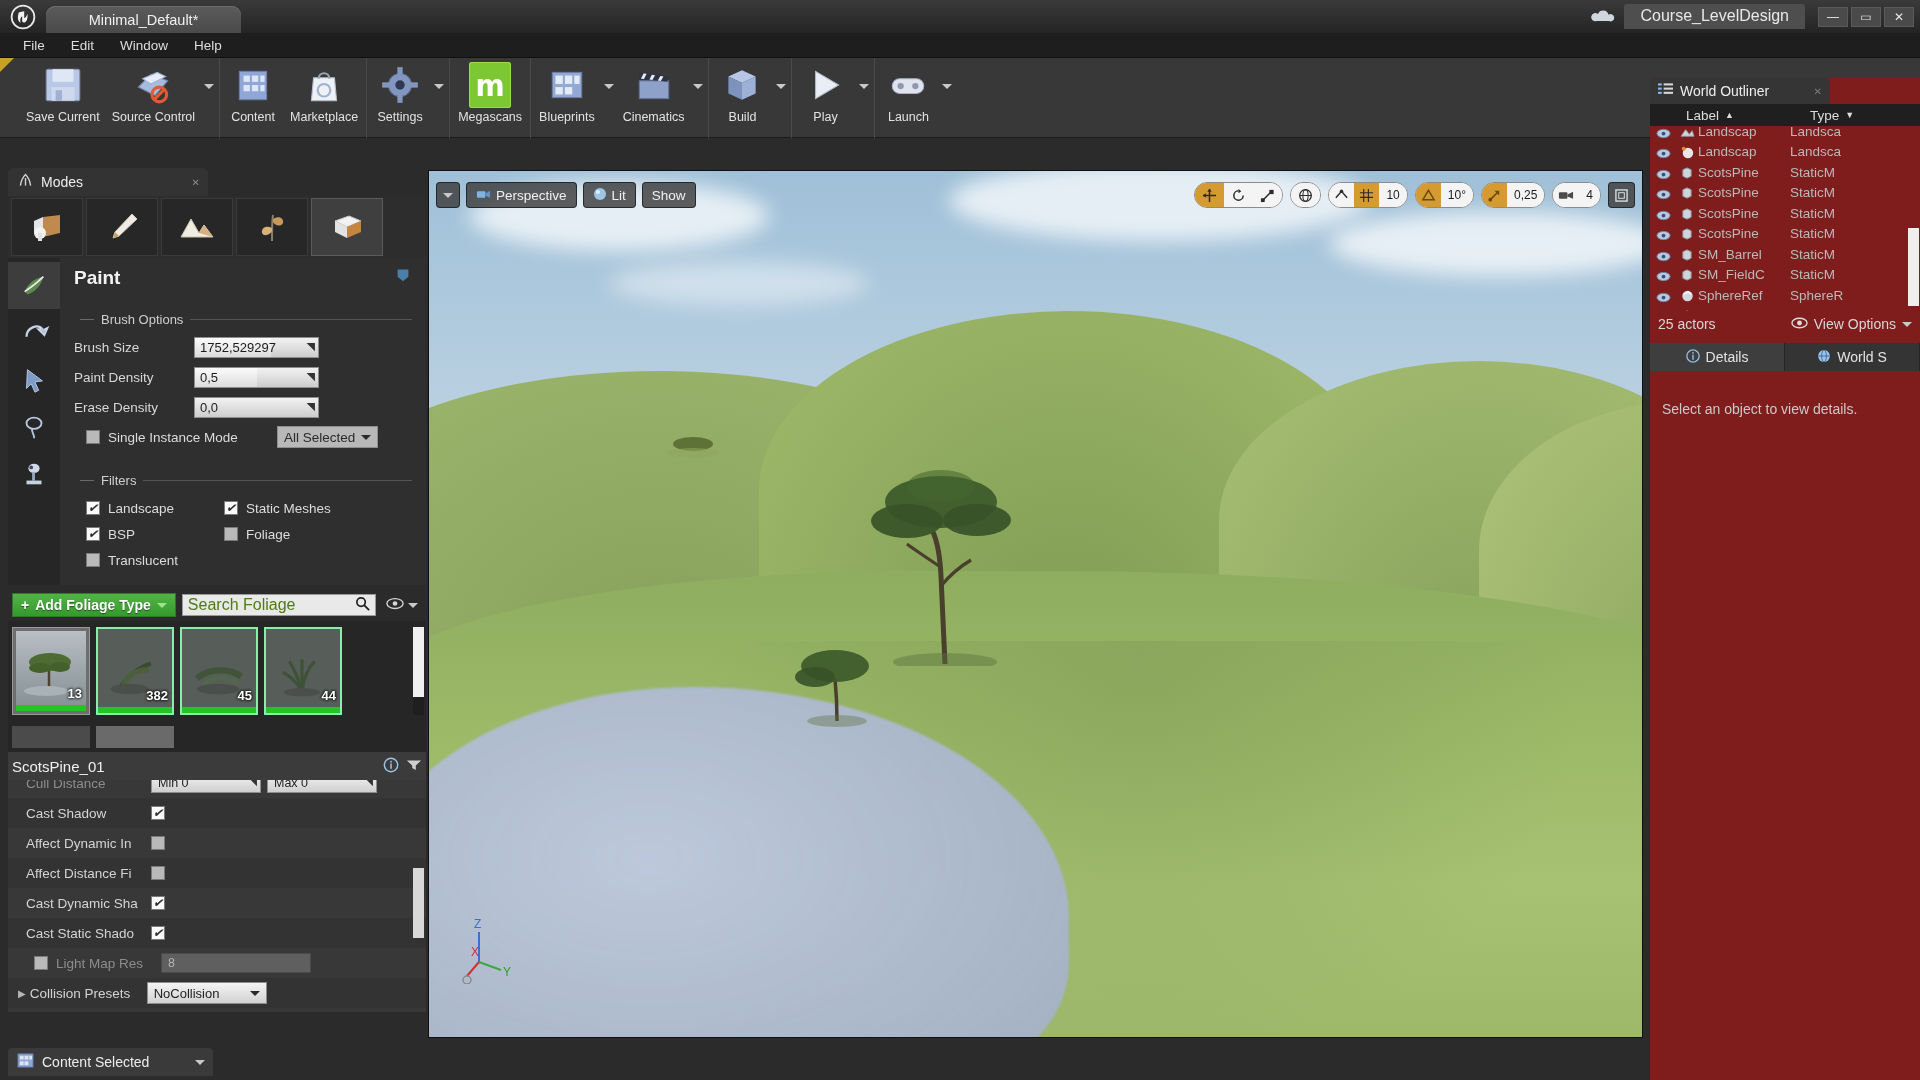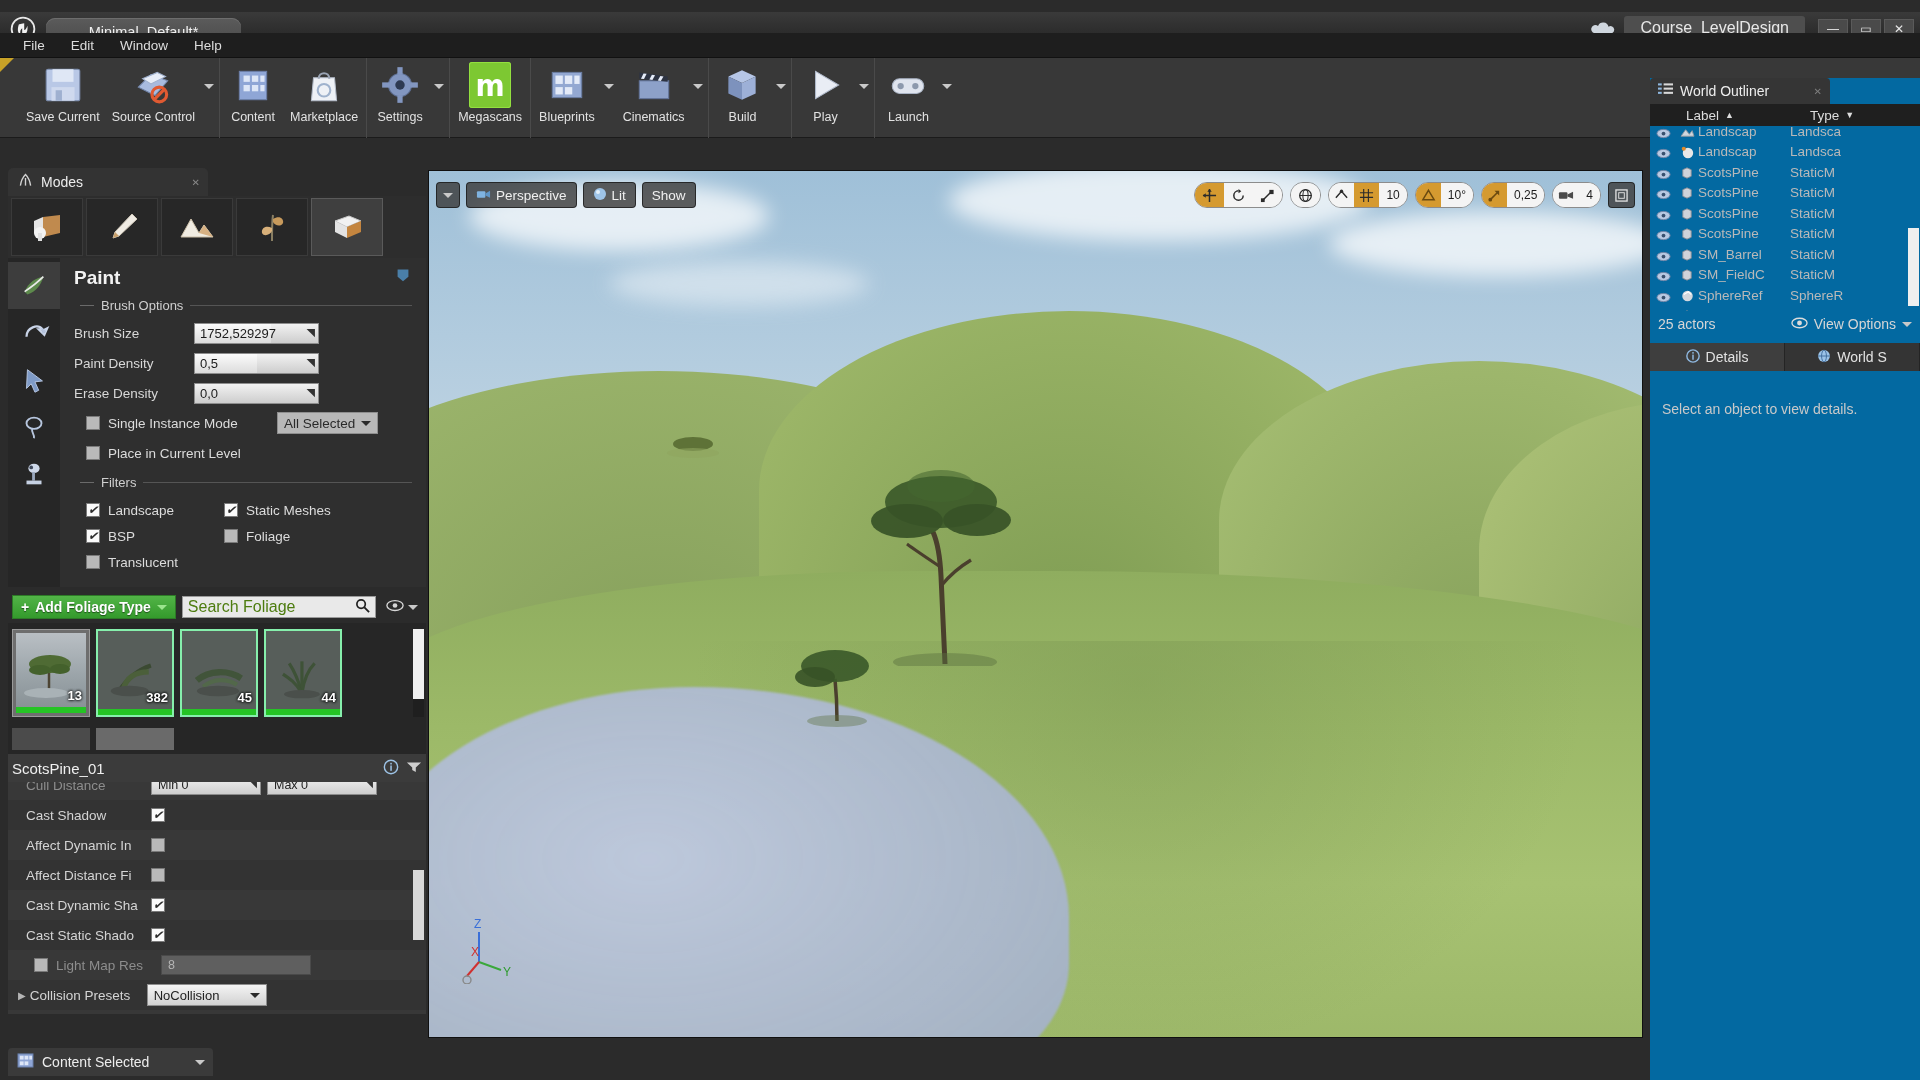--- a/index.html
+++ b/index.html
@@ -1,21 +1,21 @@
 <!DOCTYPE html>
 <html><head>
 <meta charset="utf-8">
 <style>
   * { box-sizing: border-box; margin:0; padding:0; }
   html,body { width:1920px; height:1080px; overflow:hidden; background:#1a1a1a;
     font-family:"Liberation Sans", sans-serif; color:#d4d4d4; }
   #app { position:relative; width:1920px; height:1080px; background:#2b2b2b; }
 
   
-  .titlebar { position:absolute; left:0; top:12px; width:1920px; height:33px;
+  .titlebar { position:absolute; left:0; top:0; width:1920px; height:33px;
      background:linear-gradient(#3a3a3a,#242424); display:flex; align-items:flex-end; }
   .ue-logo { width:46px; height:33px; display:flex; align-items:center; justify-content:center; }
   .ue-logo svg { width:26px; height:26px; }
   .proj-tab { position:relative; height:27px; min-width:195px; margin-left:0px;
      background:linear-gradient(#5b5b5b,#4a4a4a); border-radius:9px 9px 0 0;
      display:flex; align-items:center; justify-content:center; color:#f0f0f0; font-size:14.5px;
      box-shadow:inset 0 1px 0 #6d6d6d; }
   .titlebar-right { margin-left:auto; display:flex; align-items:center; height:33px; padding-right:6px; }
   .lvl-name { background:#4e4e4e; color:#e8e8e8; font-size:16px; padding:3px 16px 4px 16px;
      border-radius:3px 3px 0 0; margin-right:10px; }
@@ -58,21 +58,21 @@
 
   .paint-wrap { display:flex; width:418px; }
   .tool-col { width:52px; background:#262626; padding-top:4px; }
   .tool-btn { width:52px; height:47px; display:flex; align-items:center; justify-content:center; }
   .tool-btn.sel { background:#3d3d3d; }
   .tool-btn svg { width:32px; height:30px; }
 
   .paint-body { flex:1; background:#2f2f2f; padding:8px 14px 12px 14px; }
   .paint-title { font-size:19px; color:#f2f2f2; font-weight:bold; display:flex; align-items:center; }
   .pin-ico { margin-left:auto; }
-  .sect { display:flex; align-items:center; gap:7px; margin:9px 0 7px 6px; }
+  .sect { display:flex; align-items:center; gap:7px; margin:23px 0 7px 6px; }
   .sect .dash { width:14px; height:1px; background:#6a6a6a; }
   .sect .lbl { font-size:13px; color:#cfcfcf; }
   .sect .line { flex:1; height:1px; background:#555; }
 
   .prow { display:flex; align-items:center; height:27px; margin-bottom:3px; }
   .prow .plabel { width:120px; font-size:13.5px; color:#d8d8d8; }
   .numfield { position:relative; width:125px; height:21px; background:linear-gradient(#f2f2f2,#cdcdcd);
      border:1px solid #8d8d8d; display:flex; align-items:center; padding-left:5px; }
   .numfield .fill { position:absolute; left:0; top:0; bottom:0; background:linear-gradient(#fbfbfb,#dcdcdc); }
   .numfield .val { position:relative; font-size:13px; color:#1b1b1b; }
@@ -153,21 +153,21 @@
   
   .sky { position:absolute; inset:0; background:linear-gradient(#9fc0d8 0%,#c3d6e4 38%,#dfe9ee 58%,#e8eef1 72%); }
   .cloud { position:absolute; background:rgba(255,255,255,.72); border-radius:50%; filter:blur(10px); }
   .hill { position:absolute; border-radius:50% 50% 0 0; }
   .water { position:absolute; left:-60px; bottom:-80px; width:700px; height:430px;
      background:radial-gradient(ellipse at 40% 40%, rgba(190,200,225,.95), rgba(160,172,205,.85));
      border-radius:52% 60% 40% 50%; filter:blur(1px); }
   .axis-gizmo { position:absolute; left:32px; bottom:50px; font-size:12px; }
 
   
-  .right-panel { position:absolute; left:1650px; top:78px; width:270px; height:1002px; background:#0369a1; }
+  .right-panel { position:absolute; left:1650px; top:78px; width:270px; height:1002px; background:#7f1d1d; }
   .wo-tab { height:26px; background:#353535; display:flex; align-items:center; padding-left:8px; gap:7px;
      border-radius:4px 4px 0 0; width:180px;}
   .wo-tab .t { font-size:14px; color:#ededed; }
   .wo-search-row { display:flex; align-items:center; gap:6px; padding:5px 6px; }
   .wo-search { flex:1; height:22px; background:#c9c9c9; border:1px solid #8b8b8b; display:flex;
      align-items:center; padding:0 5px; font-size:13px; color:#6c6c6c; }
   .wo-head { display:flex; height:22px; background:#1f1f1f; align-items:center; font-size:13.5px; color:#ddd; }
   .wo-head .c1 { width:160px; padding-left:36px; display:flex; align-items:center; gap:6px;}
   .wo-head .c2 { flex:1; display:flex; align-items:center; gap:6px;}
   .wo-list { position:relative; height:185px; overflow:hidden; }
@@ -533,24 +533,20 @@
           <div class="cbrow">
             <i class="cbox"></i>
             <span class="ctxt">Single Instance Mode</span>
           </div>
           <div class="selcombo" style="top:2px;">
             <span>All Selected</span>
             <i class="caret" style="border-top-color:#2a2a2a;"></i>
           </div>
         </div>
 
-        <div class="cbrow" style="margin-top:4px;">
-          <i class="cbox"></i>
-          <span class="ctxt">Place in Current Level</span>
-        </div>
 
         <div class="sect">
           <i class="dash"></i>
             <span class="lbl">Filters</span>
             <i class="line"></i>
         </div>
 
         <div class="filtgrid">
           <div class="cbrow">
             <i class="cbox on"></i>

